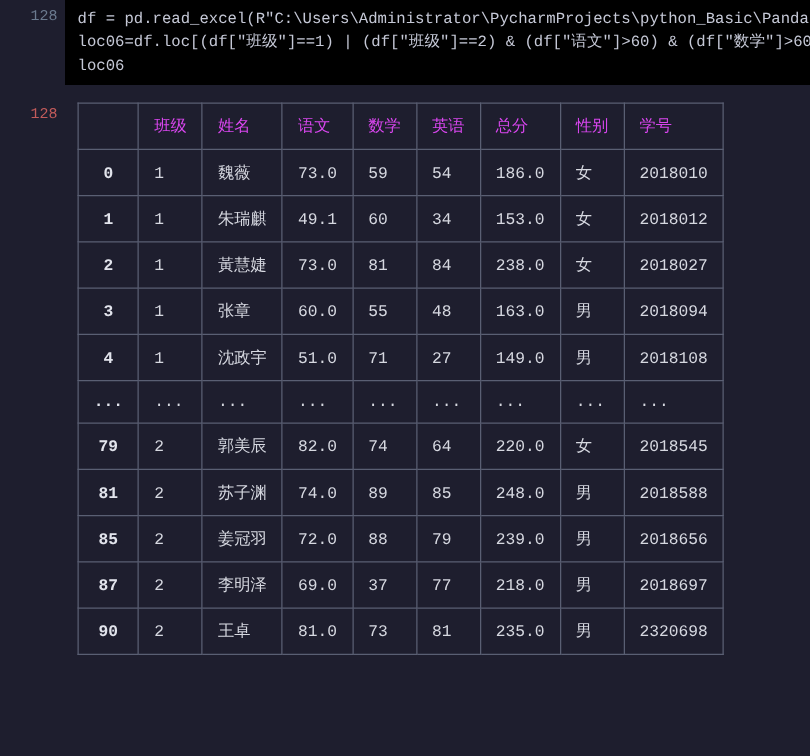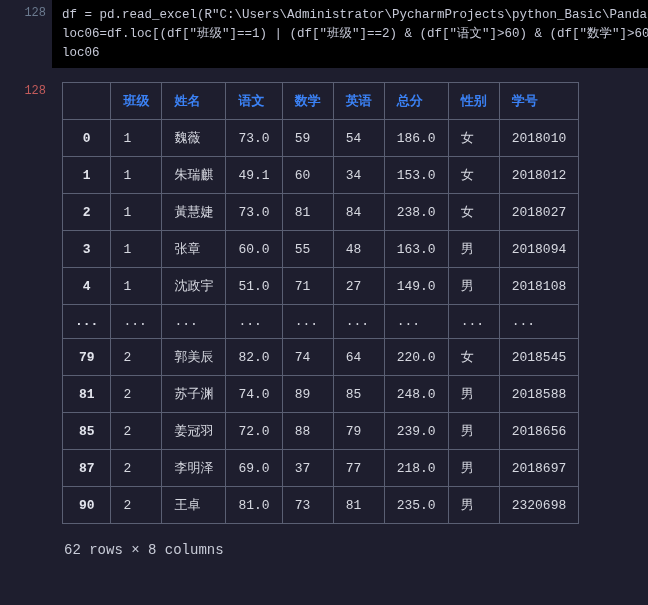--- a/index.html
+++ b/index.html
@@ -61,22 +61,22 @@
     color: #d6d8e0;
     font-size: 13px;
   }
   table.df th, table.df td {
     border: 1px solid #5a5f73;
     padding: 9px 12px;
     text-align: left;
     font-weight: normal;
   }
   table.df thead th {
-    font-weight: bold;
-    color: #3b82f6;
+    font-weight: normal;
+    color: #d946ef;
   }
   table.df tbody th {
     font-weight: bold;
     color: #e2e4ec;
     text-align: center;
   }
   table.df th.corner {
     border-top: 1px solid #5a5f73;
     border-left: 1px solid #5a5f73;
   }
@@ -235,18 +235,17 @@
               <td>81.0</td>
               <td>73</td>
               <td>81</td>
               <td>235.0</td>
               <td>男</td>
               <td>2320698</td>
             </tr>
           </tbody>
       </table>
 
-      <div class="footer">62 rows × 8 columns</div>
 
     </div>
   </div>
 
 </div>
 
 </body></html>

